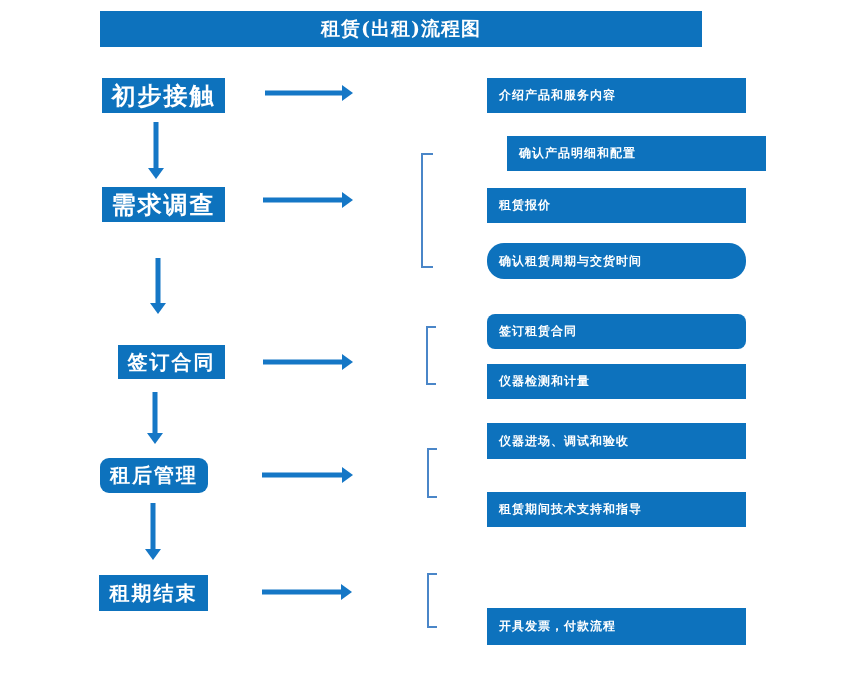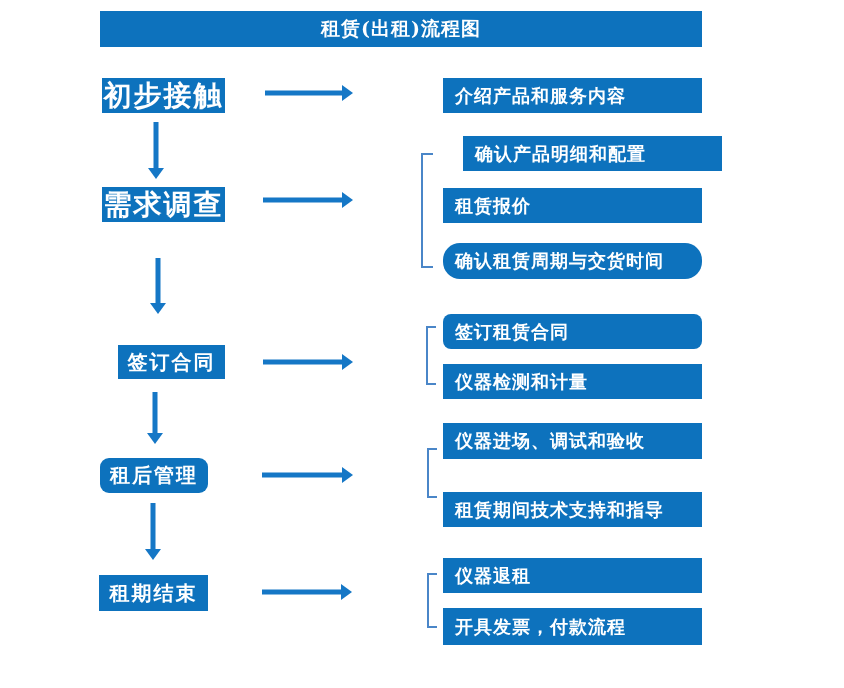--- a/index.html
+++ b/index.html
@@ -25,27 +25,28 @@
     white-space:nowrap;
     overflow:hidden;
   }
   .titlebar{
     justify-content:center;
     font-size:19px;
     letter-spacing:1px;
   }
   .step{
     justify-content:center;
-    font-size:28px;
+    font-size:24px;
     letter-spacing:2px;
   }
   .detail{
     padding-left:12px;
-    font-size:18px;
+    font-size:12px;
     letter-spacing:1px;
+    margin-left:44px;
   }
 
   
   .varrow{position:absolute;width:16px;}
   .varrow .shaft{
     position:absolute;top:0;bottom:10px;left:50%;
     width:5px;transform:translateX(-50%);
     background:var(--arrow-blue);
   }
   .varrow .head{
@@ -172,16 +173,15 @@
   <div class="bracket" id="b5"></div>
 
   <div class="box detail" id="r1">介绍产品和服务内容</div>
   <div class="box detail" id="r2a">确认产品明细和配置</div>
   <div class="box detail" id="r2b">租赁报价</div>
   <div class="box detail" id="r2c">确认租赁周期与交货时间</div>
   <div class="box detail" id="r3a">签订租赁合同</div>
   <div class="box detail" id="r3b">仪器检测和计量</div>
   <div class="box detail" id="r4a">仪器进场、调试和验收</div>
   <div class="box detail" id="r4b">租赁期间技术支持和指导</div>
-  <div class="box detail" id="r5a">仪器退租</div>
   <div class="box detail" id="r5b">开具发票，付款流程</div>
 
 </div>
 
 </body></html>

